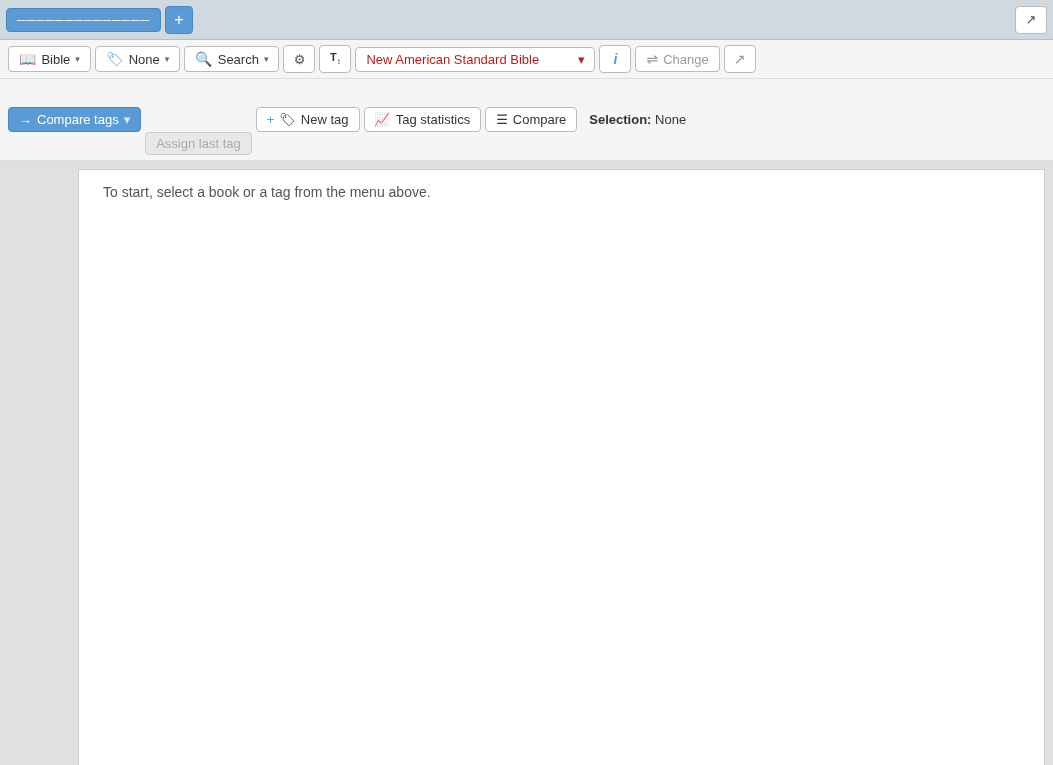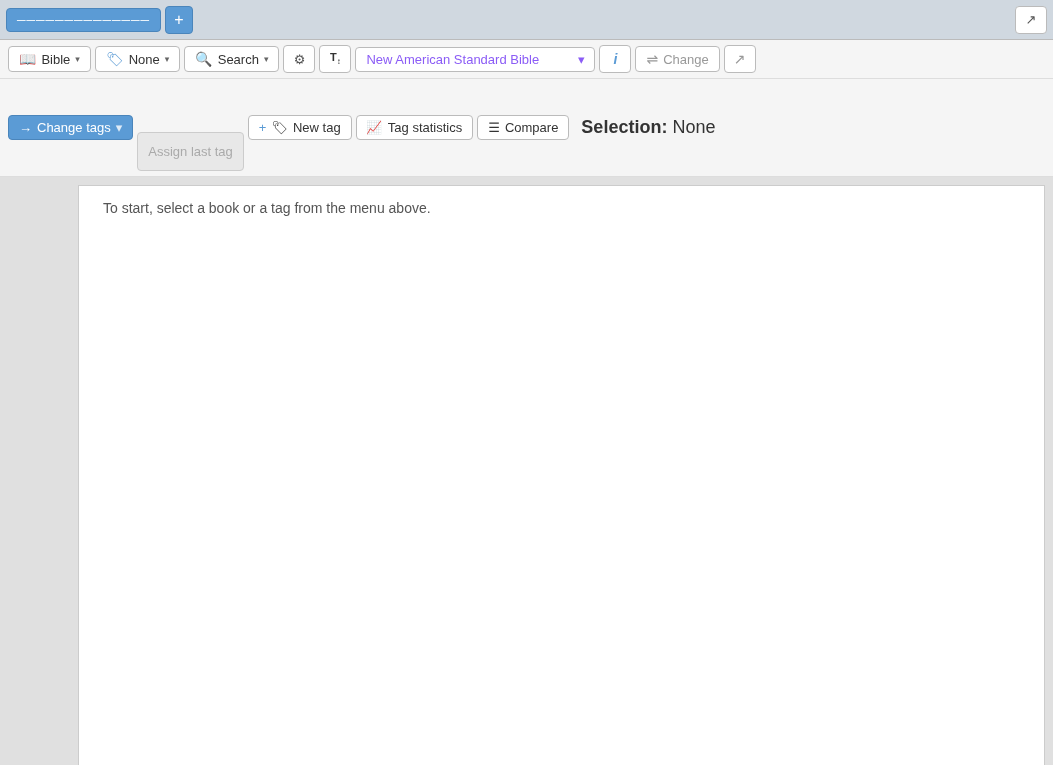--- a/index.html
+++ b/index.html
@@ -120,21 +120,21 @@
     .bible-select {
       display: inline-flex;
       align-items: center;
       gap: 6px;
       padding: 4px 10px;
       border: 1px solid #bbb;
       border-radius: 4px;
       background: white;
       cursor: pointer;
       font-size: 13px;
-      color: #8b5cf6;
+      color: #b91c1c;
       min-width: 240px;
     }
     .btn-info {
       background: white;
       border: 1px solid #bbb;
       border-radius: 4px;
       width: 32px;
       height: 28px;
       display: flex;
       align-items: center;
@@ -189,21 +189,21 @@
       background: #5b9bd5;
       cursor: pointer;
       font-size: 13px;
       color: white;
       white-space: nowrap;
     }
     .btn-assign {
       display: inline-flex;
       align-items: center;
       gap: 5px;
-      padding: 11px 10px;
+      padding: 3px 10px;
       border: 1px solid #ccc;
       border-radius: 4px;
       background: #e8e8e8;
       cursor: pointer;
       font-size: 13px;
       color: #aaa;
       white-space: nowrap;
       margin-top: 48px;
     }
     .btn-new-tag {
@@ -240,21 +240,21 @@
       border: 1px solid #bbb;
       border-radius: 4px;
       background: white;
       cursor: pointer;
       font-size: 13px;
       color: #333;
       white-space: nowrap;
     }
     .selection-info {
       margin-left: 8px;
-      font-size: 18px;
+      font-size: 13px;
       color: #333;
     }
     .selection-info strong { font-weight: bold; }
 
     
     .main-container {
       display: flex;
       height: calc(100vh - 112px);
       background: #e0e0e0;
       padding: 8px;
@@ -335,21 +335,21 @@
   </button>
 
   <div class="btn-export">
     <span>↗</span>
   </div>
 </div>
 
 <div class="toolbar2">
   <button class="btn-blue">
     <span>→</span>
-    <span>Change tags</span>
+    <span>Compare tags</span>
     <span class="chevron" style="color: rgba(255,255,255,0.8);">▾</span>
   </button>
 
   <button class="btn-assign">
     <span>Assign last tag</span>
   </button>
 
   <button class="btn-new-tag">
     <span style="color:#5b9bd5;">+</span>
     <span>🏷</span>

